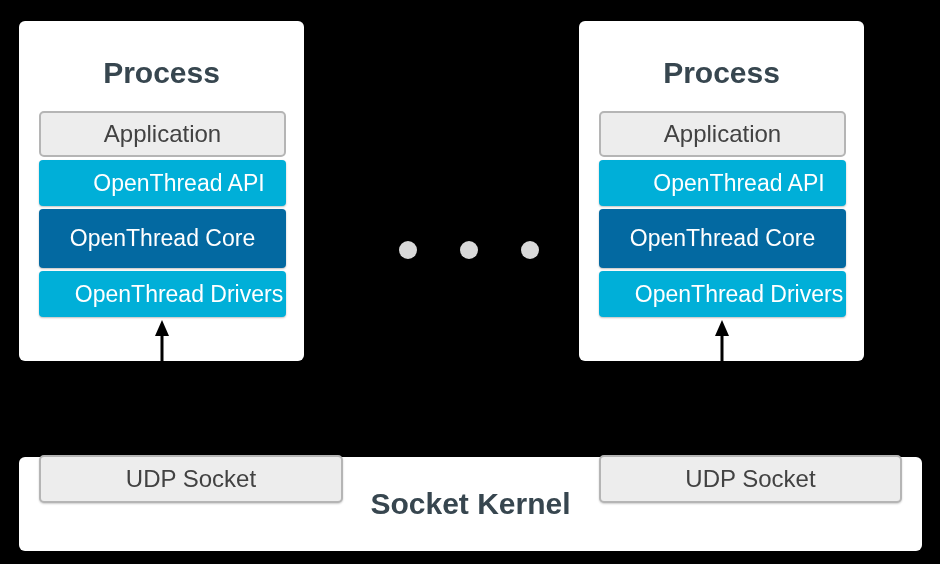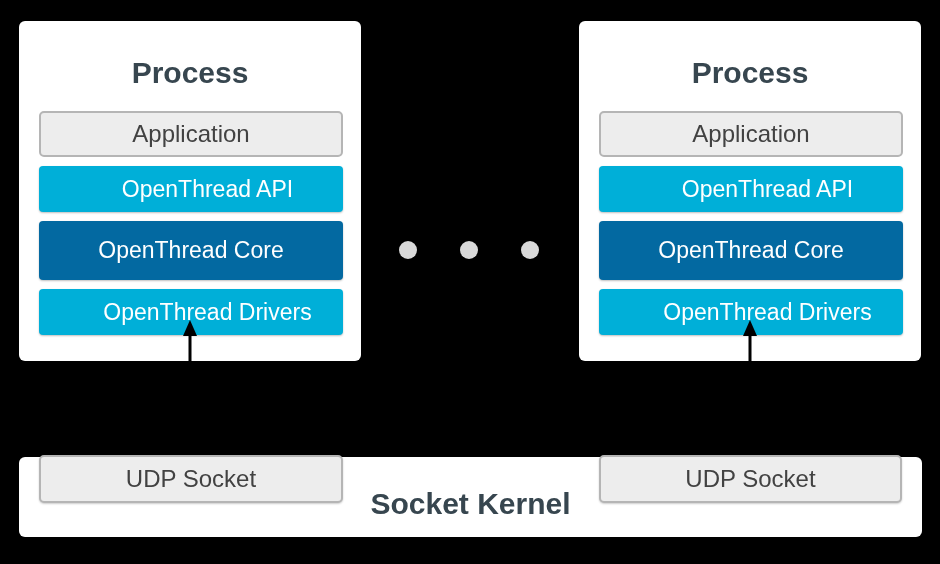--- a/index.html
+++ b/index.html
@@ -13,21 +13,21 @@
     height: 564px;
     background: #000000;
     overflow: hidden;
     font-family: "Liberation Sans", sans-serif;
   }
 
   
   .process-panel {
     position: absolute;
     top: 21px;
-    width: 342px;
+    width: 285px;
     height: 340px;
     background: #ffffff;
     border-radius: 6px;
   }
   .process-panel.left  { left: 19px;  }
   .process-panel.right { left: 579px; }
 
   .process-title {
     position: absolute;
     top: 52px;
@@ -41,21 +41,21 @@
     transform: translateY(-50%);
   }
 
   .stack {
     position: absolute;
     top: 90px;
     left: 20px;
     right: 18px;
     display: flex;
     flex-direction: column;
-    gap: 9px;
+    gap: 3px;
   }
   .layer {
     box-sizing: border-box;
     display: flex;
     align-items: center;
     justify-content: center;
     border-radius: 4px;
     font-size: 23px;
   }
   .layer.plain {
@@ -123,21 +123,21 @@
     border-radius: 50%;
     background: #d9d9d9;
   }
 
   
   .kernel-bar {
     position: absolute;
     left: 19px;
     top: 457px;
     width: 903px;
-    height: 80px;
+    height: 94px;
     background: #ffffff;
     border-radius: 6px;
   }
   .kernel-label {
     position: absolute;
     left: 0;
     right: 0;
     top: 47px;
     transform: translateY(-50%);
     text-align: center;

